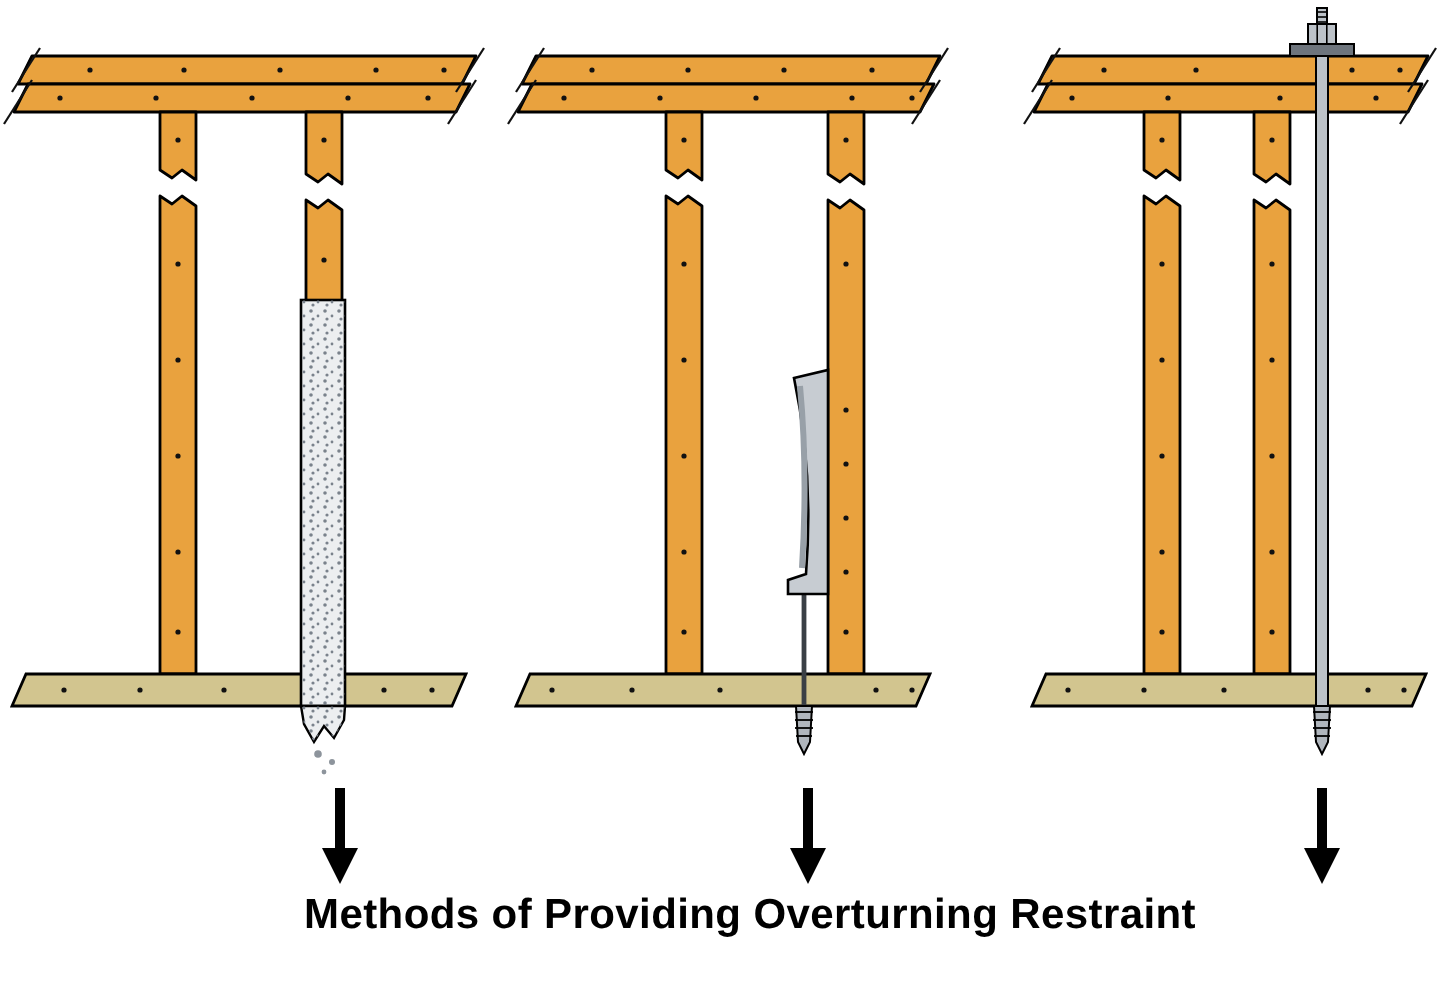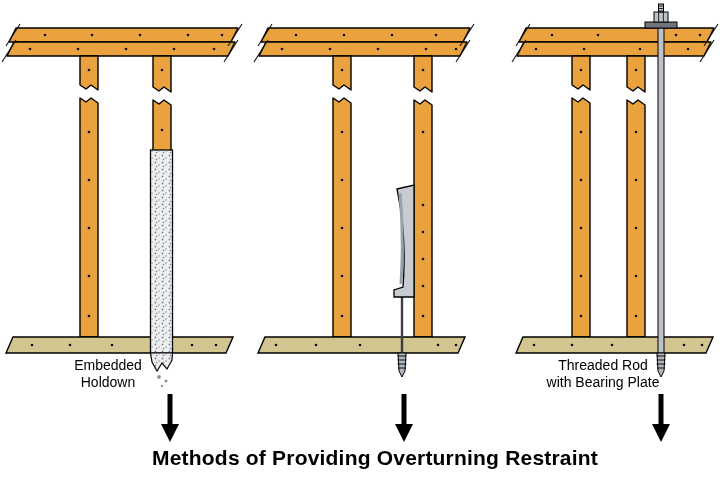--- a/index.html
+++ b/index.html
@@ -207,22 +207,18 @@
             <line x1="657" y1="368" x2="665" y2="368"></line>
       </g>
     </g>
     <g fill="#000">
       <rect x="658.5" y="394" width="5" height="30"></rect>
       <polygon points="652,424 670,424 661,442"></polygon>
     </g>
   </g>
 </svg>
 
-<div class="panel-label" style="left:38px;top:357px;width:140px;">Embedded
-Holdown</div>
-
-
-<div class="panel-label" style="left:518px;top:357px;width:170px;">Threaded Rod
-with Bearing Plate</div>
+
+
 
 <div class="diagram-title">Methods of Providing Overturning Restraint</div>
 
 </div>
 
 </body></html>

